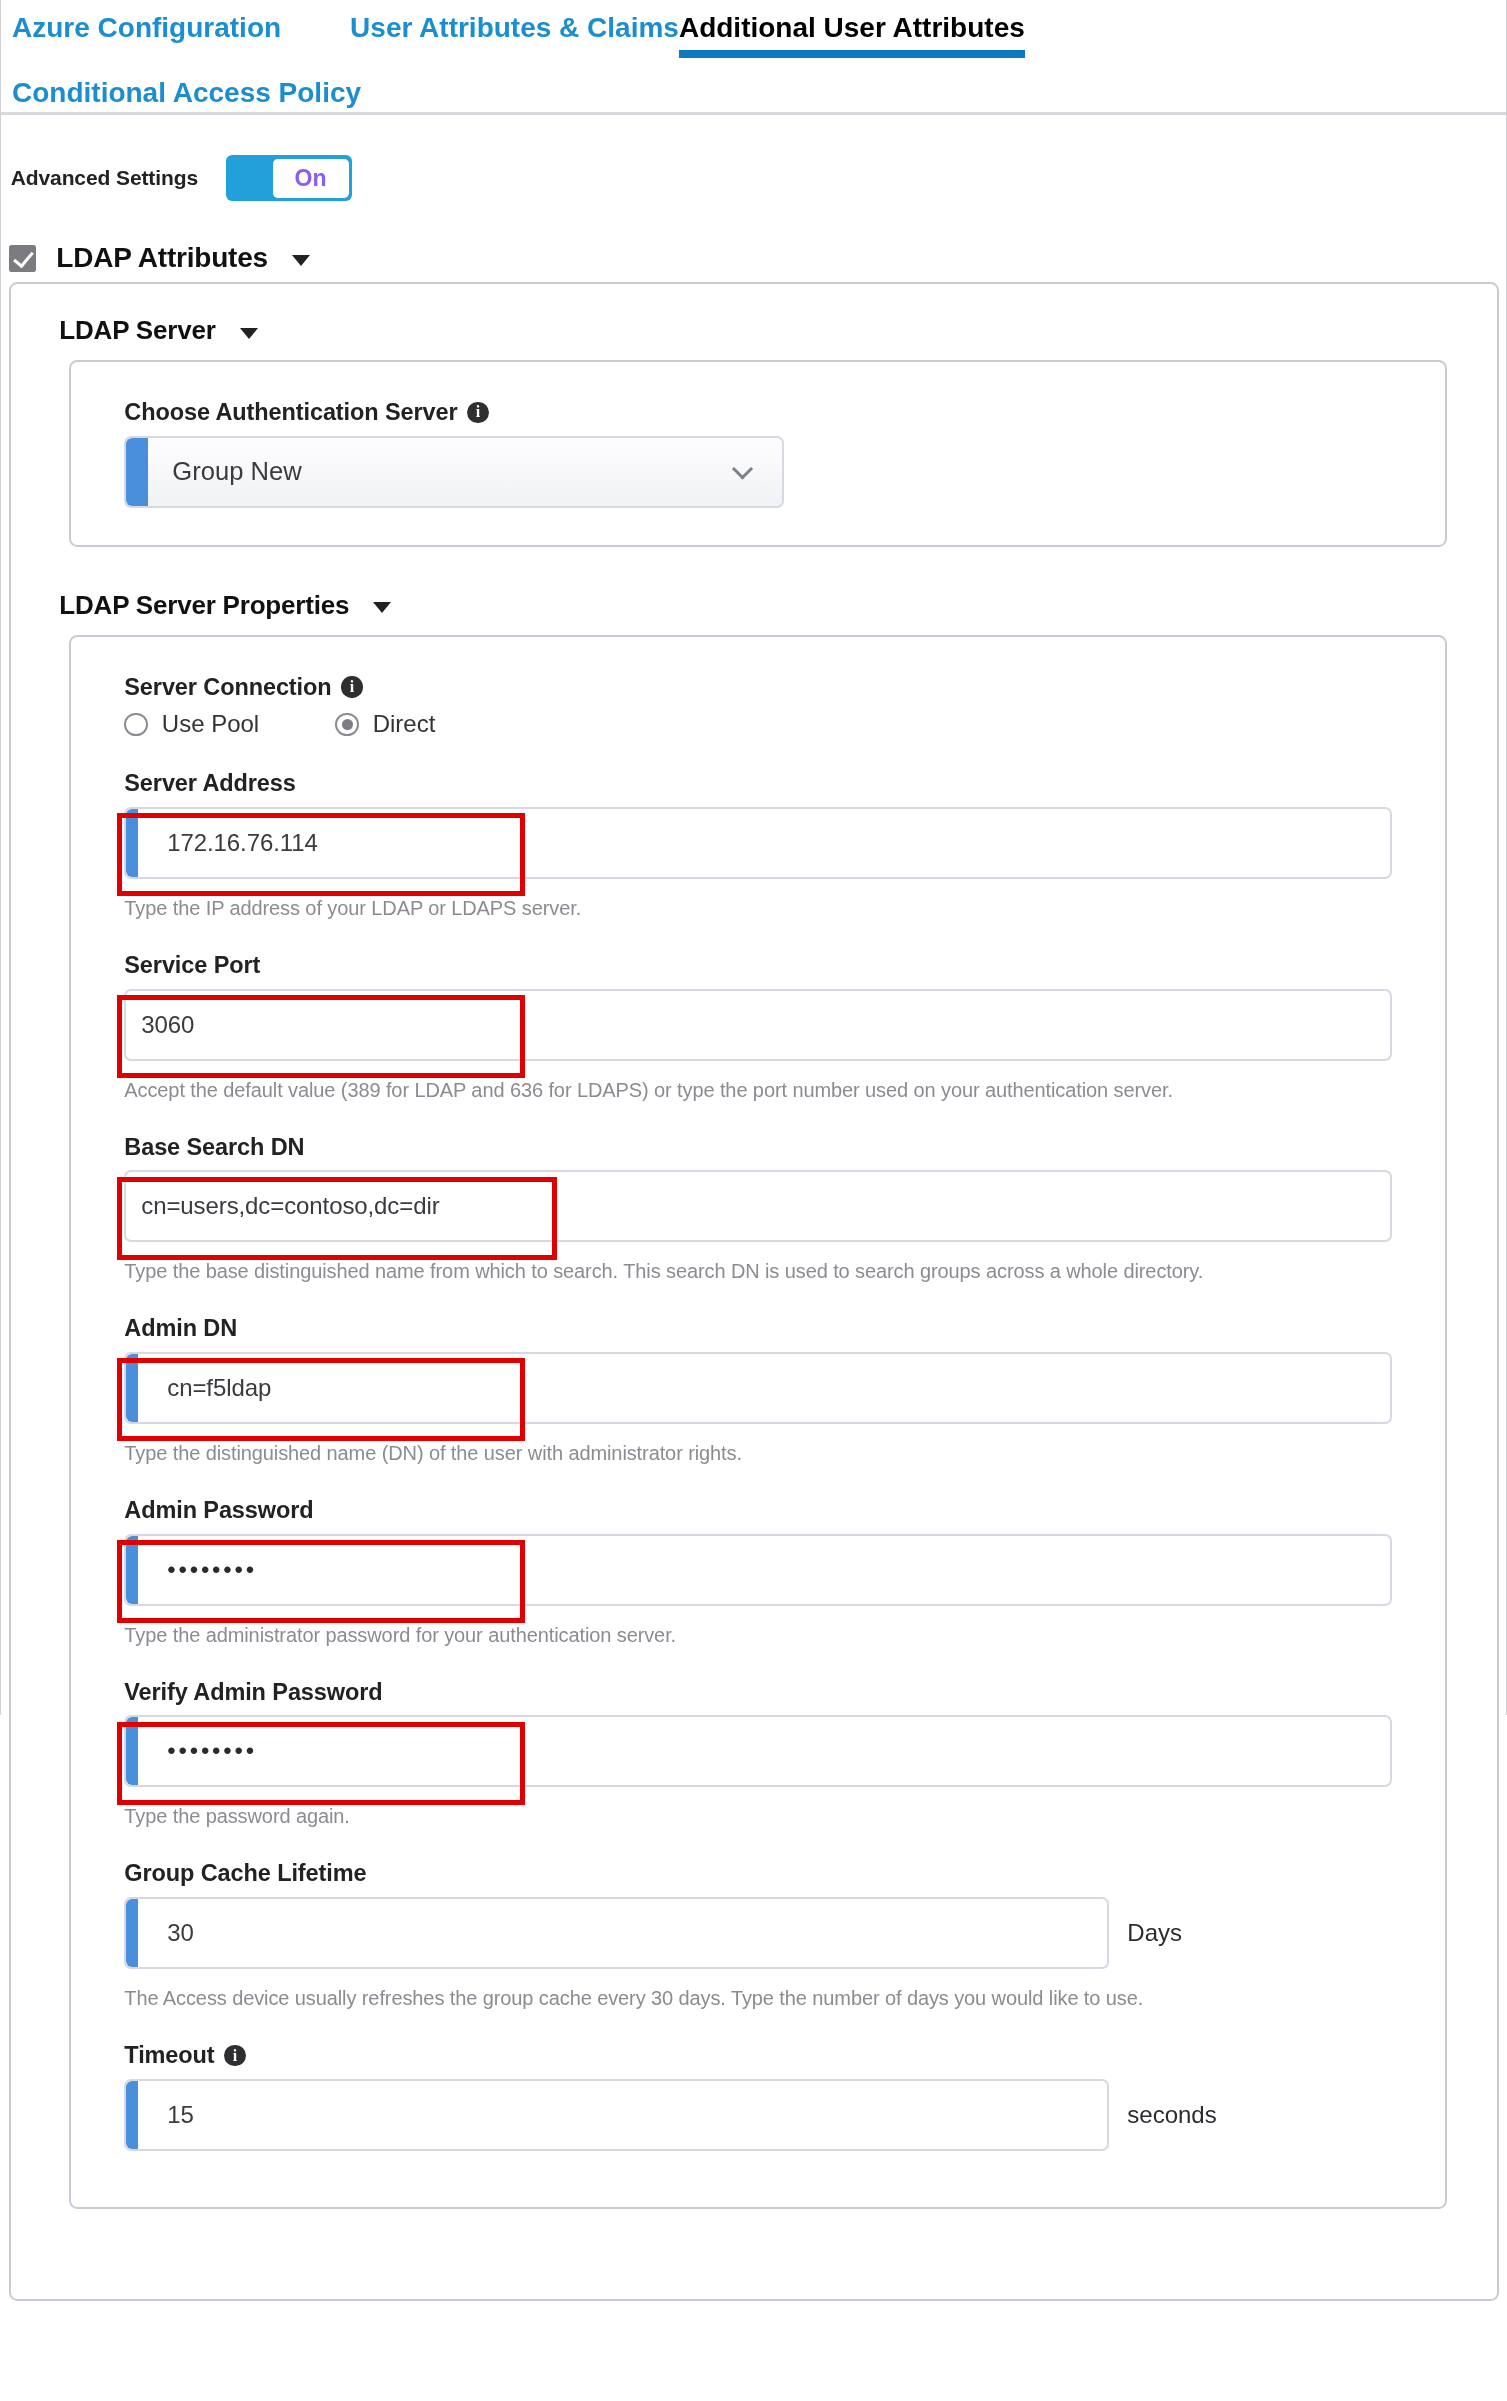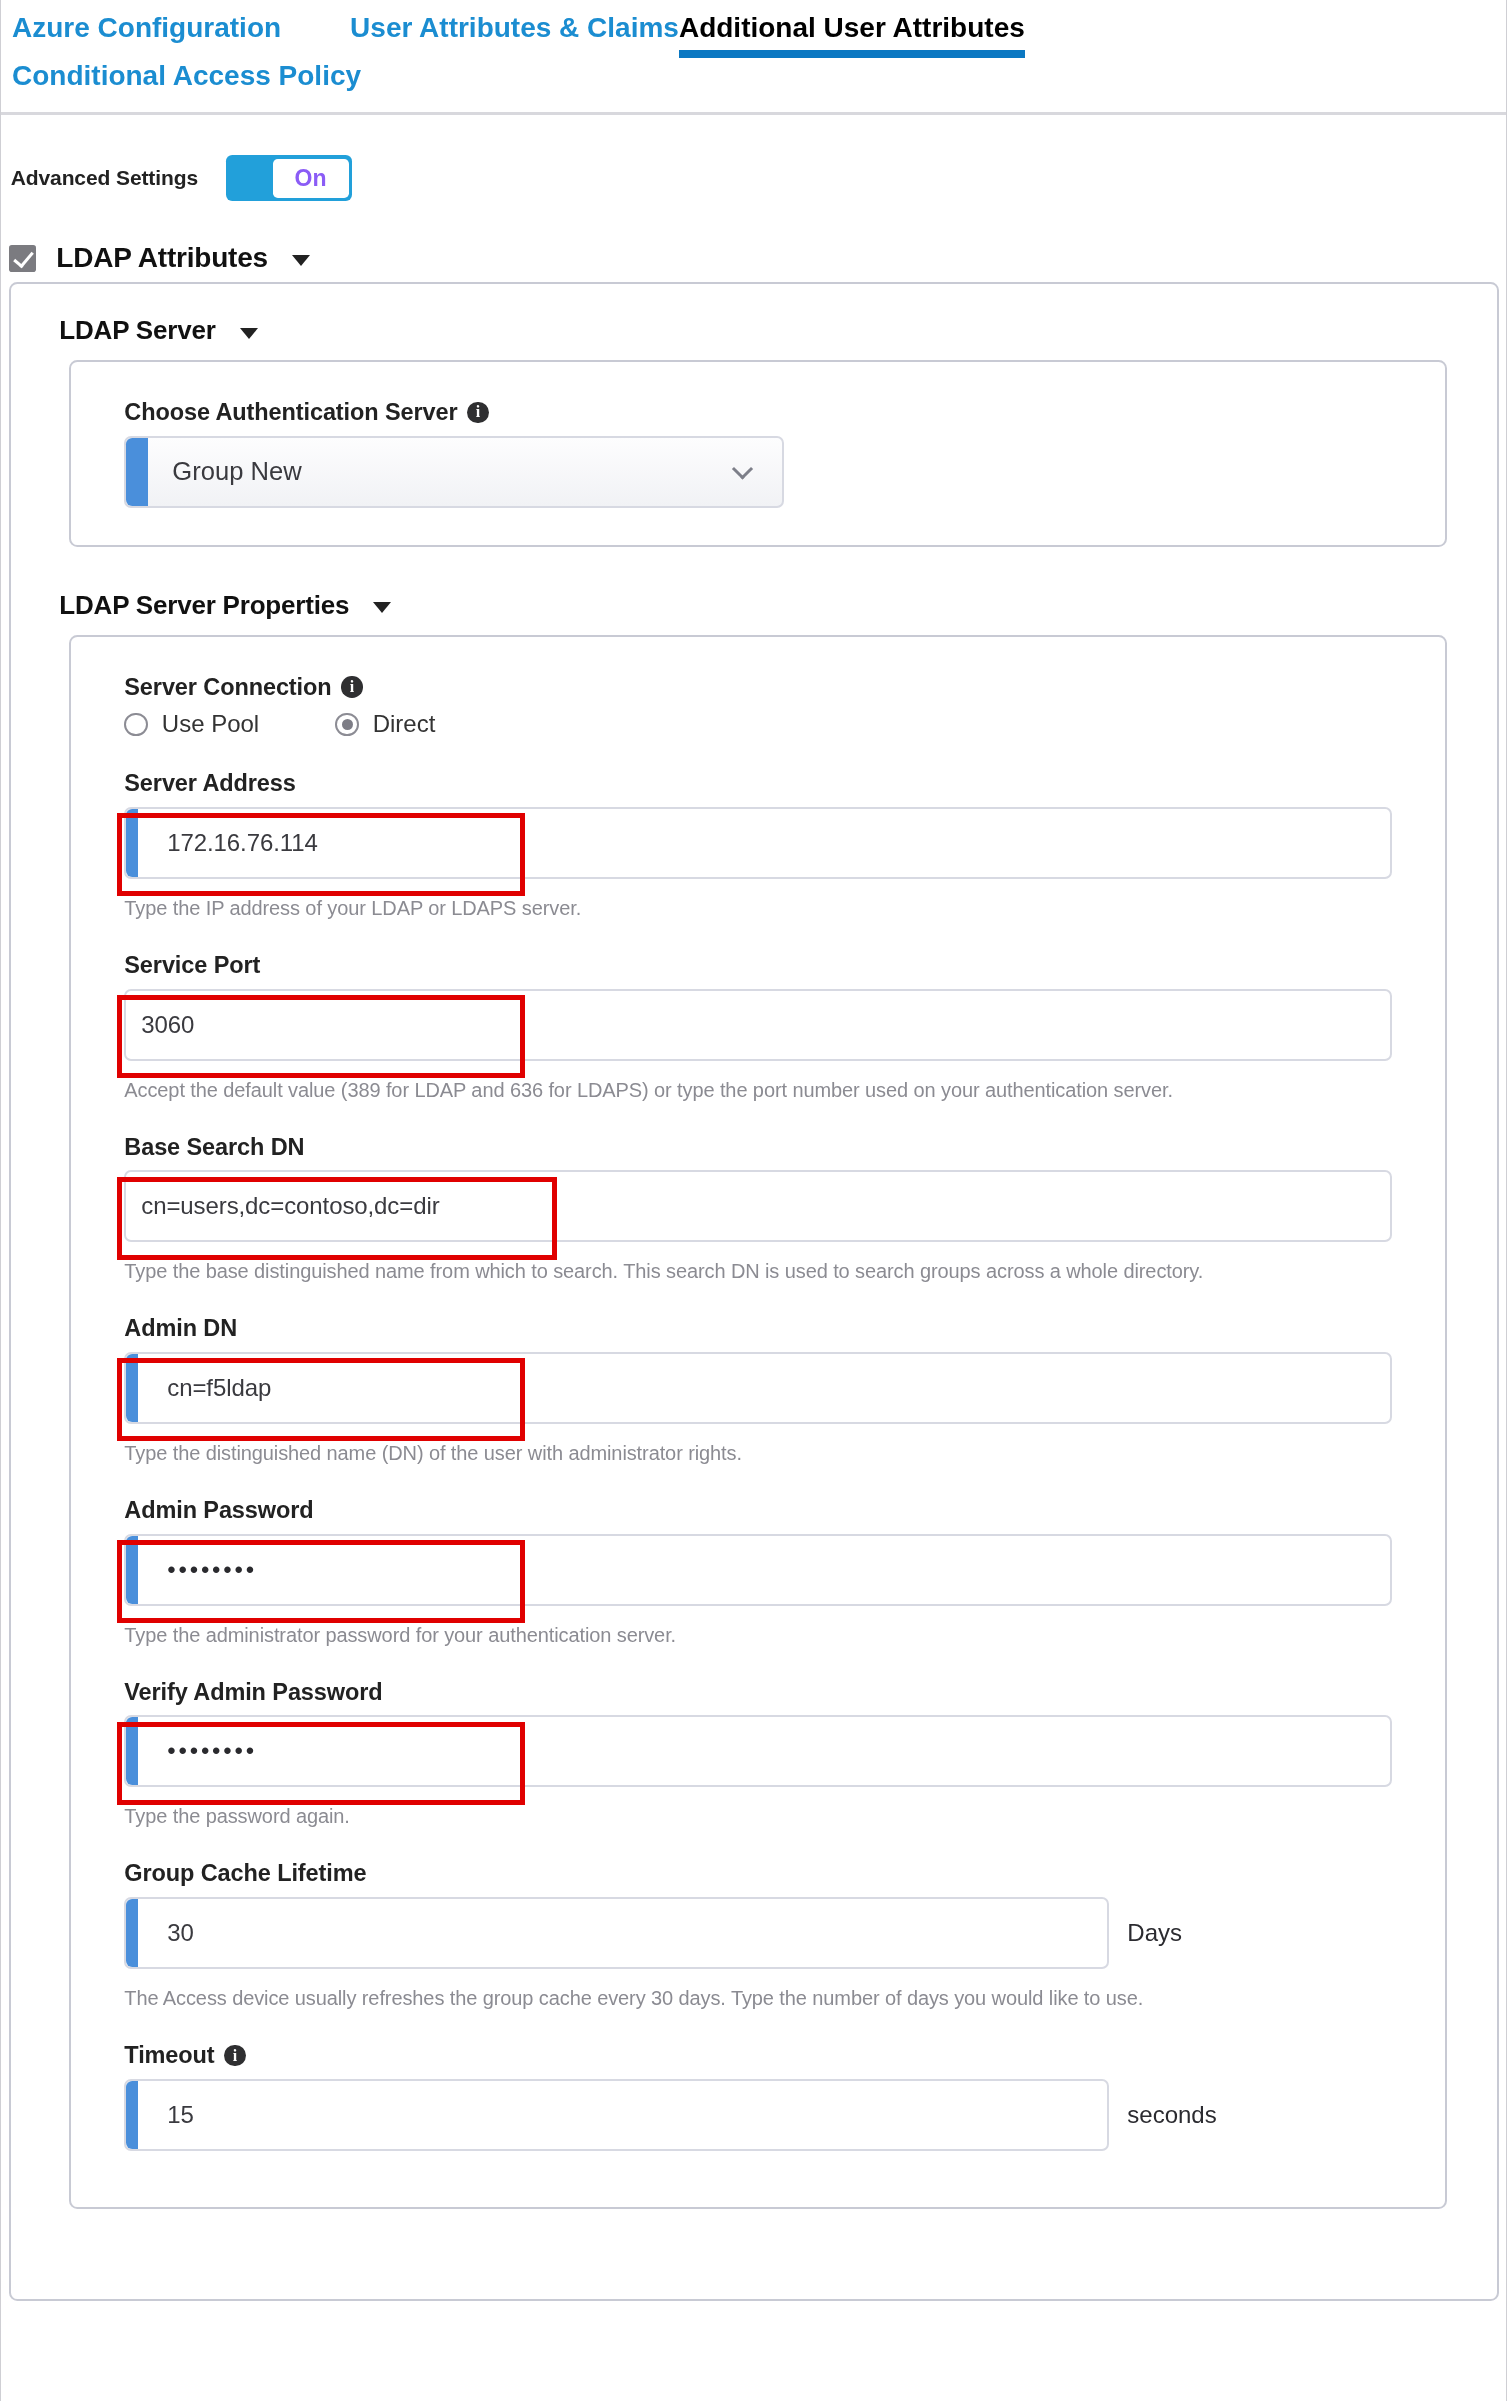--- a/index.html
+++ b/index.html
@@ -6,21 +6,21 @@
   html, body {
     width: 1507px;
     height: 2401px;
     background: #ffffff;
     font-family: "Liberation Sans", sans-serif;
     overflow: hidden;
   }
   #root {
     position: relative;
     width: 1507px;
-    height: 2401px;
+    height: 1715px;
     background: #ffffff;
     border: 1.4px solid #cfcfd4;
     border-top: none;
     border-bottom: none;
   }
 
   
   .tabbar {
     position: relative;
     padding: 11px 0 0 0;
@@ -42,21 +42,21 @@
   .tab.t2 { margin-left: 69px; }
   .tab.t3 { color: #000000; }
   .tab.t3::after {
     content: "";
     position: absolute;
     left: 0; right: 0;
     bottom: -12.4px;
     height: 7.6px;
     background: #0b78c2;
   }
-  .tabrow2 { margin-top: 14px; }
+  .tabrow2 { margin-top: 31px; }
   .tab.t4 { margin-left: 11px; }
 
   
   .body { padding: 0 0 0 0; }
 
   .adv-row {
     display: flex;
     align-items: center;
     margin: 40px 0 0 9.7px;
   }

